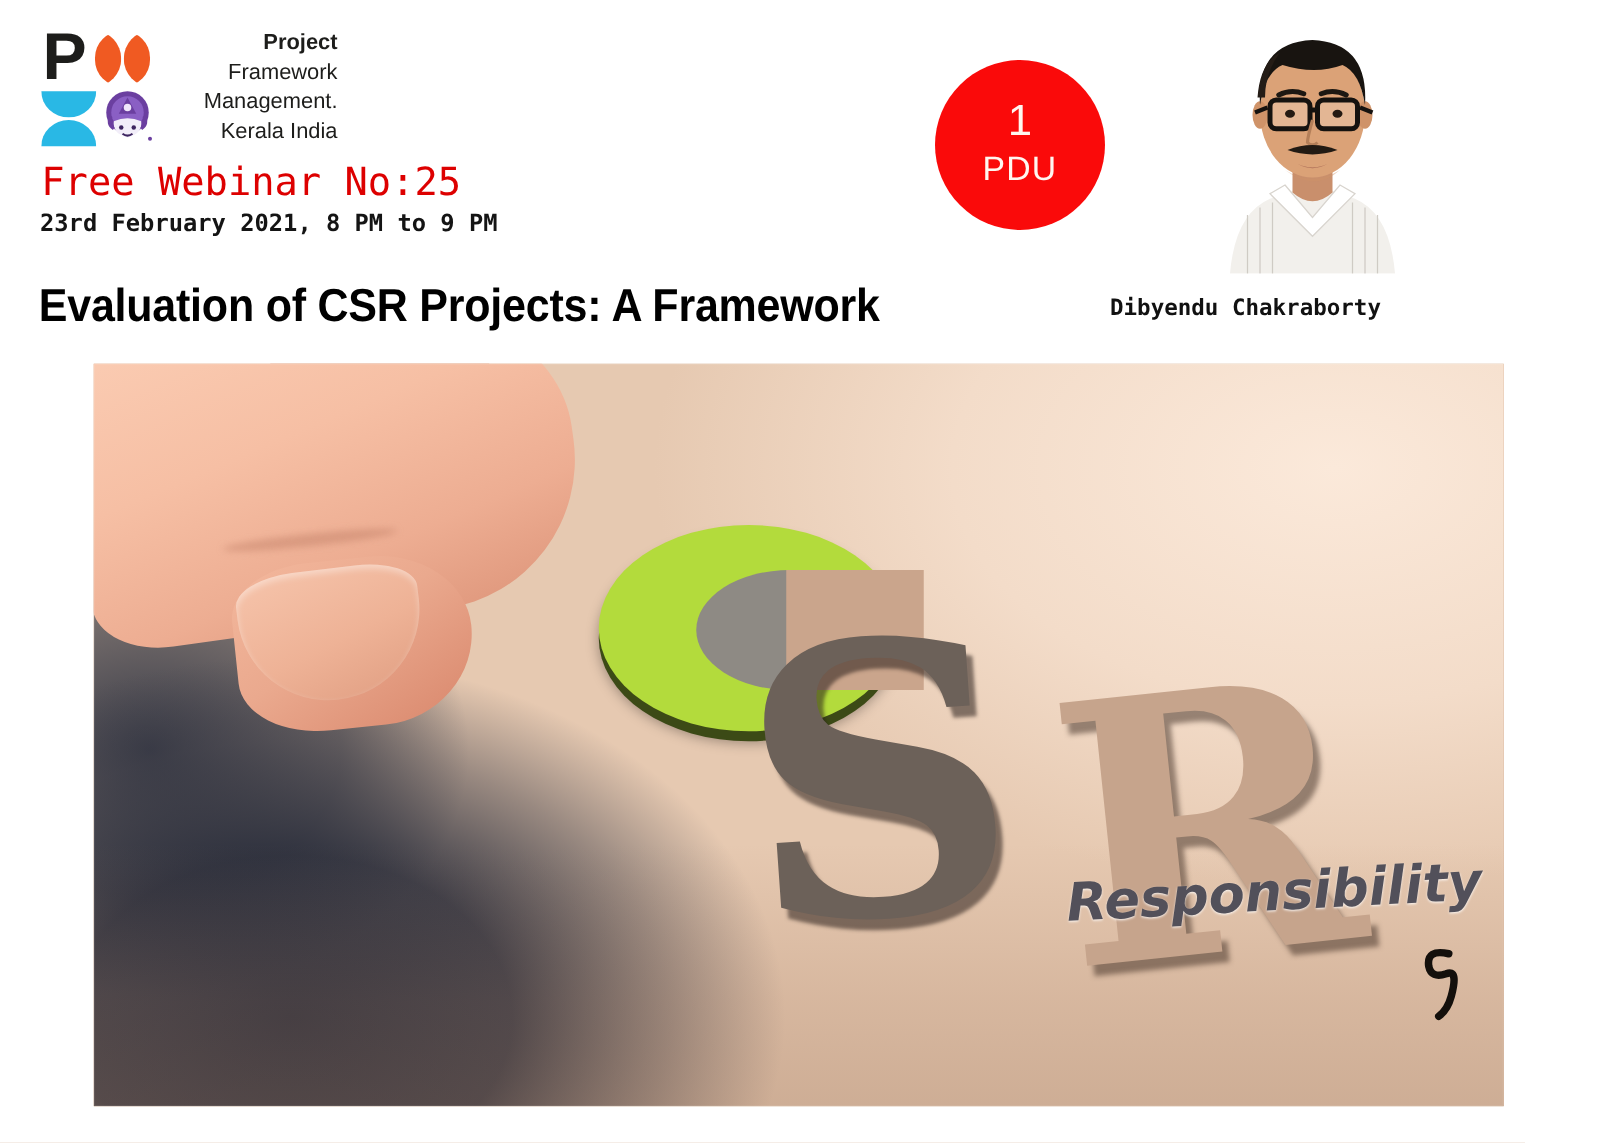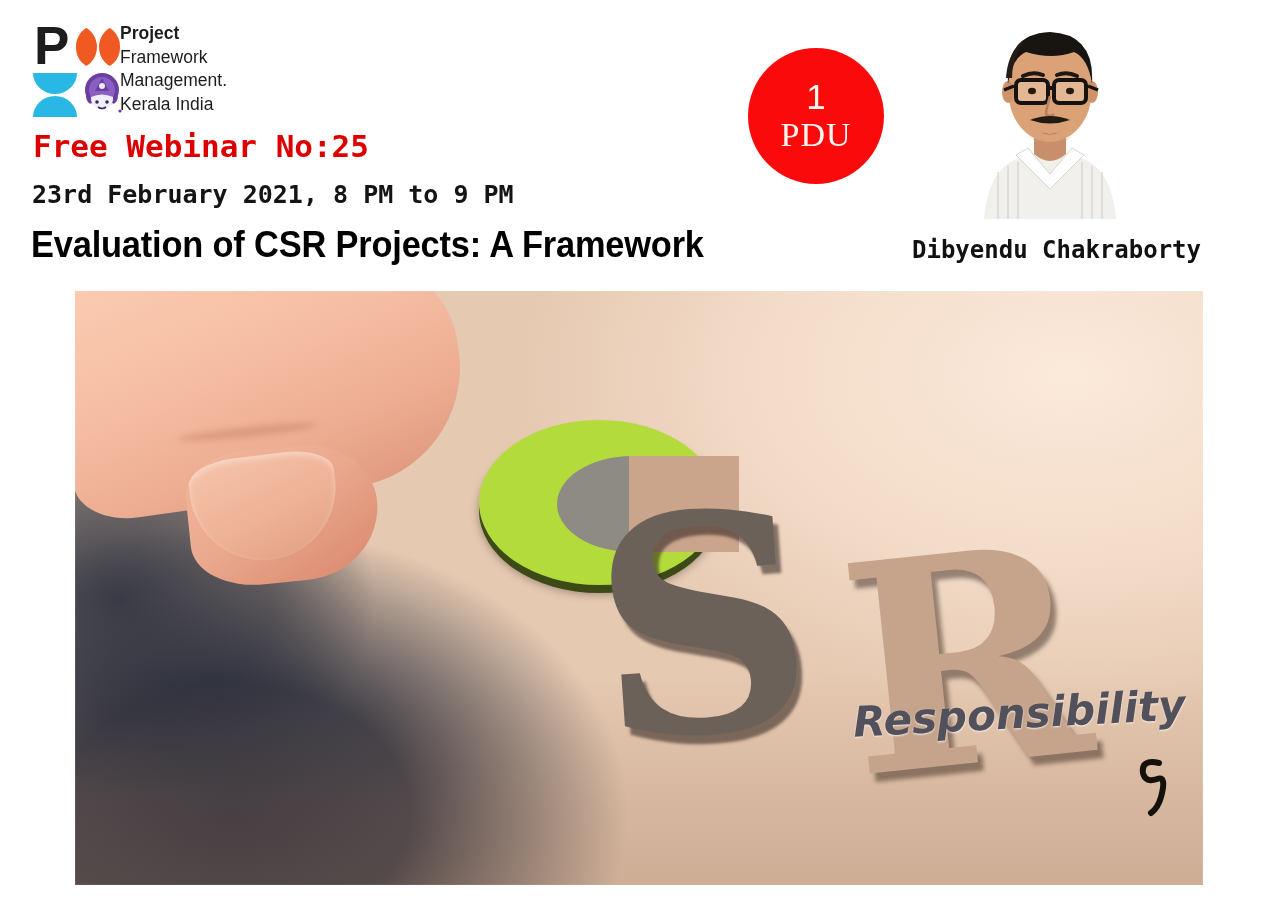--- a/index.html
+++ b/index.html
@@ -97,42 +97,43 @@
     left: 88px;
     top: 0px;
     width: 150px;
   }
   #pmi-wordmark div {
     color: #1d1d1b;
     font-family: "Liberation Sans", sans-serif;
     font-size: 17.5px;
     line-height: 23.5px;
     white-space: nowrap;
+    text-align: right;
   }
   #pmi-wordmark .bold { font-weight: bold; }
 
   
   #webinar-no {
     position: absolute;
     left: 33px;
     top: 128px;
     color: #dd0000;
     font-family: "DejaVu Sans Mono", "Liberation Mono", monospace;
     font-size: 31px;
-    font-weight: bold;
+    font-weight: normal;
     letter-spacing: 0px;
     white-space: nowrap;
   }
   #webinar-date {
     position: absolute;
     left: 32px;
-    top: 180px;
+    top: 168px;
     color: #141414;
     font-family: "DejaVu Sans Mono", "Liberation Mono", monospace;
-    font-size: 25px;
+    font-size: 19px;
     font-weight: bold;
     white-space: nowrap;
   }
   #webinar-title {
     position: absolute;
     left: 31px;
     top: 224px;
     color: #000000;
     font-family: "Liberation Sans Narrow", "Liberation Sans", sans-serif;
     font-weight: bold;
@@ -159,44 +160,44 @@
   }
   #pdu-count {
     color: #fff6f0;
     font-family: "Liberation Sans", sans-serif;
     font-size: 35px;
     line-height: 38px;
     font-weight: normal;
   }
   #pdu-unit {
     color: #fff6f0;
-    font-family: Liberation Serif, serif;
-    font-size: 34px;
+    font-family: Liberation Sans, sans-serif;
+    font-size: 27px;
     line-height: 38px;
     font-weight: normal;
     letter-spacing: 1px;
   }
 
   
   #speaker-photo {
     position: absolute;
     left: 968px;
     top: 12px;
     width: 164px;
     height: 207px;
     overflow: hidden;
     background: #ffffff;
   }
   #speaker-name {
     position: absolute;
-    left: 912px;
+    left: 888px;
     top: 236px;
     color: #111111;
     font-family: "DejaVu Sans Mono", "Liberation Mono", monospace;
-    font-size: 24px;
+    font-size: 18px;
     font-weight: bold;
     white-space: nowrap;
   }
 
   
   #csr-image {
     position: absolute;
     left: 75px;
     top: 291px;
     width: 1128px;

